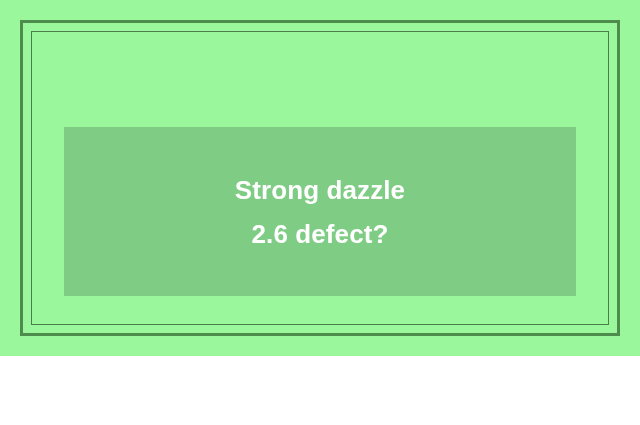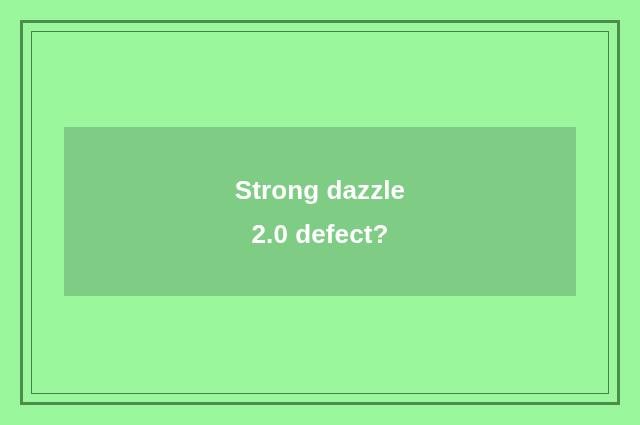--- a/index.html
+++ b/index.html
@@ -10,21 +10,21 @@
     width: 640px;
     height: 425px;
     overflow: hidden;
     font-family: "Liberation Sans", sans-serif;
   }
 
   #poster {
     position: relative;
     box-sizing: border-box;
     width: 640px;
-    height: 425px;
+    height: 356px;
     background: #9bf79b;
   }
 
   
   #frame-outer {
     position: absolute;
     left: 20px;
     top: 20px;
     right: 20px;
     bottom: 20px;
@@ -73,16 +73,16 @@
 </head>
 <body>
 
 <div id="poster">
 
   <div id="frame-outer"></div>
   <div id="frame-inner"></div>
 
   <div id="panel">
     <div class="headline">Strong dazzle</div>
-    <div class="headline">2.0 defect?</div>
+    <div class="headline">2.6 defect?</div>
   </div>
 
 </div>
 
 </body></html>

